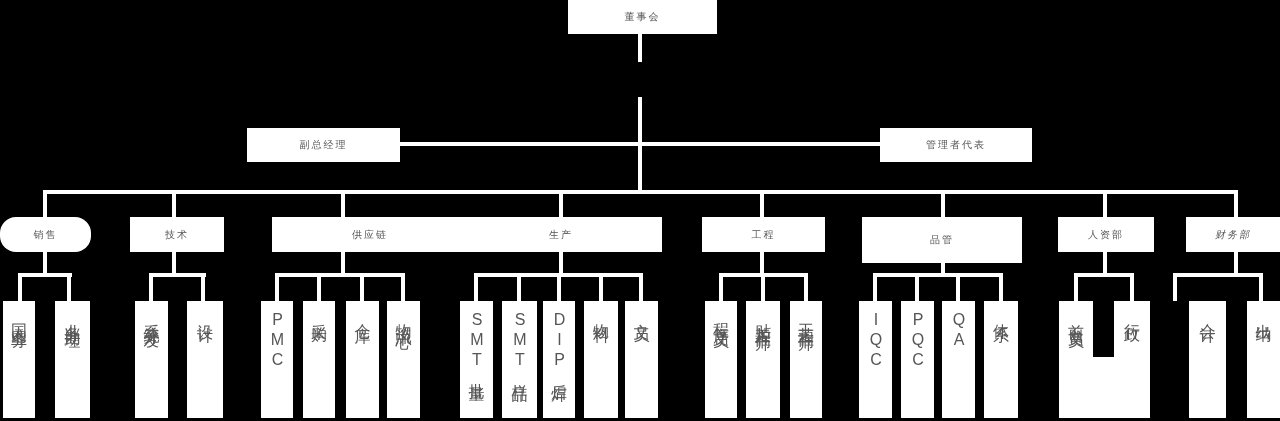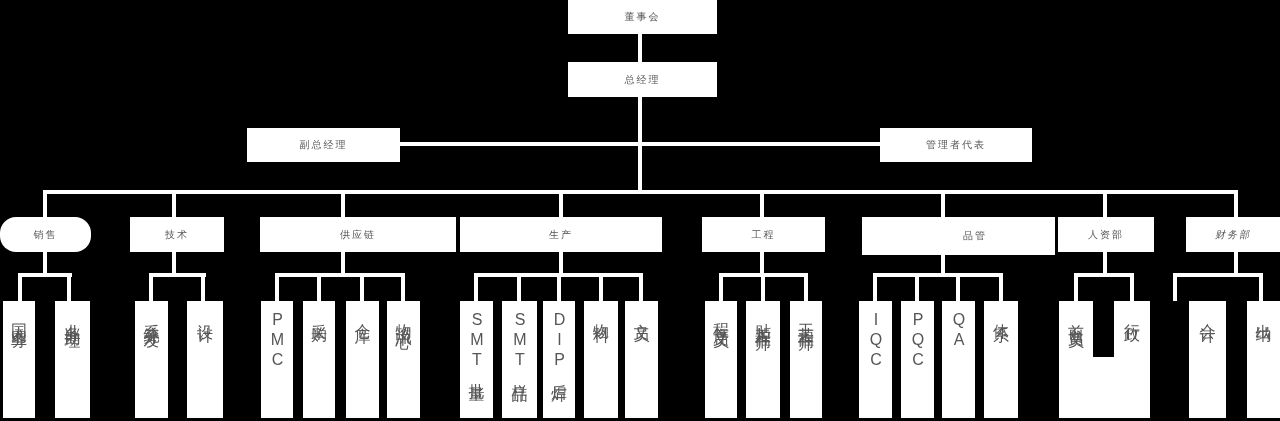--- a/index.html
+++ b/index.html
@@ -21,44 +21,43 @@
   }
   .line{position:absolute;background:#ffffff;}
   .filler{position:absolute;background:#ffffff;}
 </style>
 </head>
 <body>
 
 <div id="canvas">
 
   <div class="box" style="left:568px;top:0;width:149px;height:34px;">董事会</div>
-  <div class="box" style="left:568px;top:62px;width:149px;height:35px;">总经理</div>
   <div class="box" style="left:247px;top:128px;width:153px;height:34px;">副总经理</div>
   <div class="box" style="left:880px;top:128px;width:152px;height:34px;">管理者代表</div>
 
   <div class="line" style="left:638px;top:34px;width:4px;height:28px;"></div>
   <div class="line" style="left:638px;top:97px;width:4px;height:93px;"></div>
   <div class="line" style="left:399px;top:142px;width:483px;height:4px;"></div>
   <div class="line" style="left:43px;top:190px;width:1195px;height:4px;"></div>
 
   <div class="line" style="left:43px;top:194px;width:4px;height:23px;"></div>
   <div class="line" style="left:172px;top:194px;width:4px;height:23px;"></div>
   <div class="line" style="left:341px;top:194px;width:4px;height:23px;"></div>
   <div class="line" style="left:559px;top:194px;width:4px;height:23px;"></div>
   <div class="line" style="left:760px;top:194px;width:4px;height:23px;"></div>
   <div class="line" style="left:941px;top:194px;width:4px;height:23px;"></div>
   <div class="line" style="left:1103px;top:194px;width:4px;height:23px;"></div>
   <div class="line" style="left:1234px;top:194px;width:4px;height:23px;"></div>
 
   <div class="box" style="left:0;top:217px;width:91px;height:35px;border-radius:16px;">销售</div>
   <div class="box" style="left:130px;top:217px;width:94px;height:35px;">技术</div>
-  <div class="box" style="left:260px;top:217px;width:196px;height:35px;">供应链</div>
+  <div class="box" style="left:272px;top:217px;width:196px;height:35px;">供应链</div>
   <div class="box" style="left:460px;top:217px;width:202px;height:35px;">生产</div>
   <div class="box" style="left:702px;top:217px;width:123px;height:35px;">工程</div>
-  <div class="box" style="left:862px;top:217px;width:160px;height:38px;padding-left:33px;">品管</div>
+  <div class="box" style="left:862px;top:217px;width:160px;height:46px;">品管</div>
   <div class="box" style="left:1058px;top:217px;width:96px;height:35px;">人资部</div>
   <div class="box" style="left:1186px;top:217px;width:94px;height:35px;font-style:italic;">财务部</div>
 
   <div class="line" style="left:43px;top:252px;width:4px;height:21px;"></div>
   <div class="line" style="left:172px;top:252px;width:4px;height:21px;"></div>
   <div class="line" style="left:341px;top:252px;width:4px;height:21px;"></div>
   <div class="line" style="left:559px;top:252px;width:4px;height:21px;"></div>
   <div class="line" style="left:760px;top:252px;width:4px;height:21px;"></div>
   <div class="line" style="left:941px;top:252px;width:4px;height:21px;"></div>
   <div class="line" style="left:1103px;top:252px;width:4px;height:21px;"></div>

